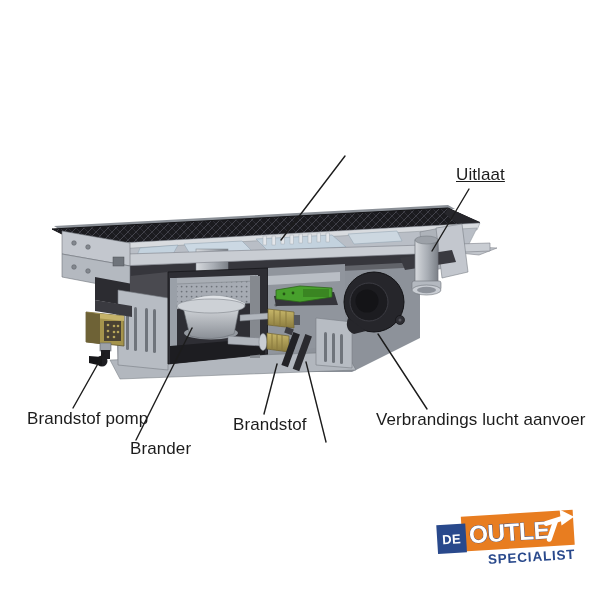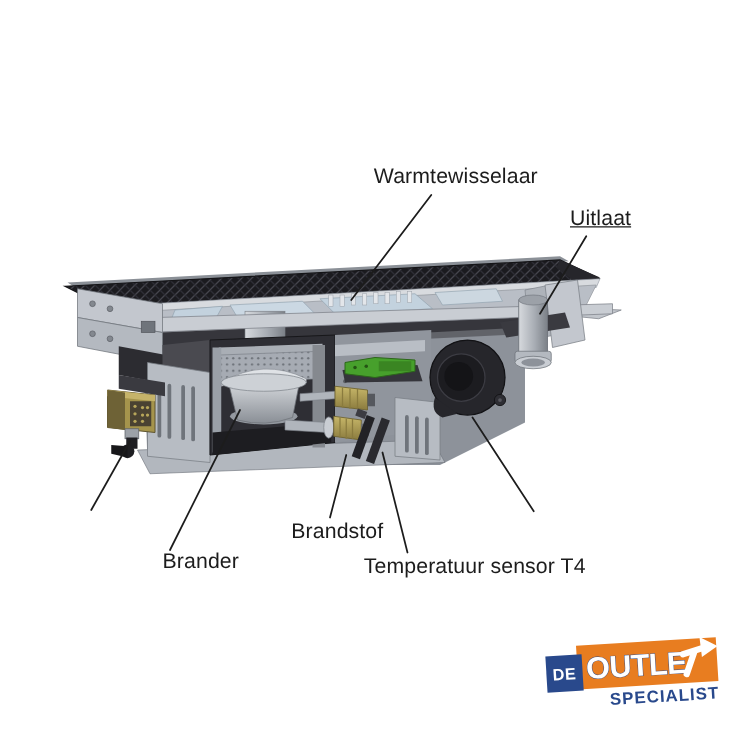--- a/index.html
+++ b/index.html
@@ -239,19 +239,19 @@
       <text x="469" y="541" font-size="24.5" font-weight="bold" fill="#ffffff" stroke="#29498c" stroke-width="0.7" paint-order="stroke" letter-spacing="-0.5">OUTLE</text>
       <g stroke="#ffffff" stroke-width="5" stroke-linecap="round">
         <line x1="547" y1="526" x2="563" y2="522"></line>
         <line x1="556" y1="525" x2="549" y2="542"></line>
         <polygon points="561,513 575,521 562,529" fill="#ffffff" stroke="none"></polygon>
       </g>
       <text x="574" y="563" text-anchor="end" font-size="13.5" font-weight="bold" letter-spacing="0.8" fill="#29498c">SPECIALIST</text>
     </g>
   </svg>
 
-  <div class="callout" style="left:299px;top:132px;">Warmtewisselaar</div>
   <div class="callout" style="left:456px;top:166px;text-decoration:underline;">Uitlaat</div>
+  <div class="callout" style="left:27px;top:410px;">Brandstof pomp</div>
   <div class="callout" style="left:130px;top:440px;">Brander</div>
   <div class="callout" style="left:233px;top:416px;">Brandstof</div>
-  <div class="callout" style="left:291px;top:444px;">Temperatuur sensor T4</div>
+  <div class="callout" style="left:376px;top:411px;">Verbrandings lucht aanvoer</div>
 
 </div>
 
 </body></html>

